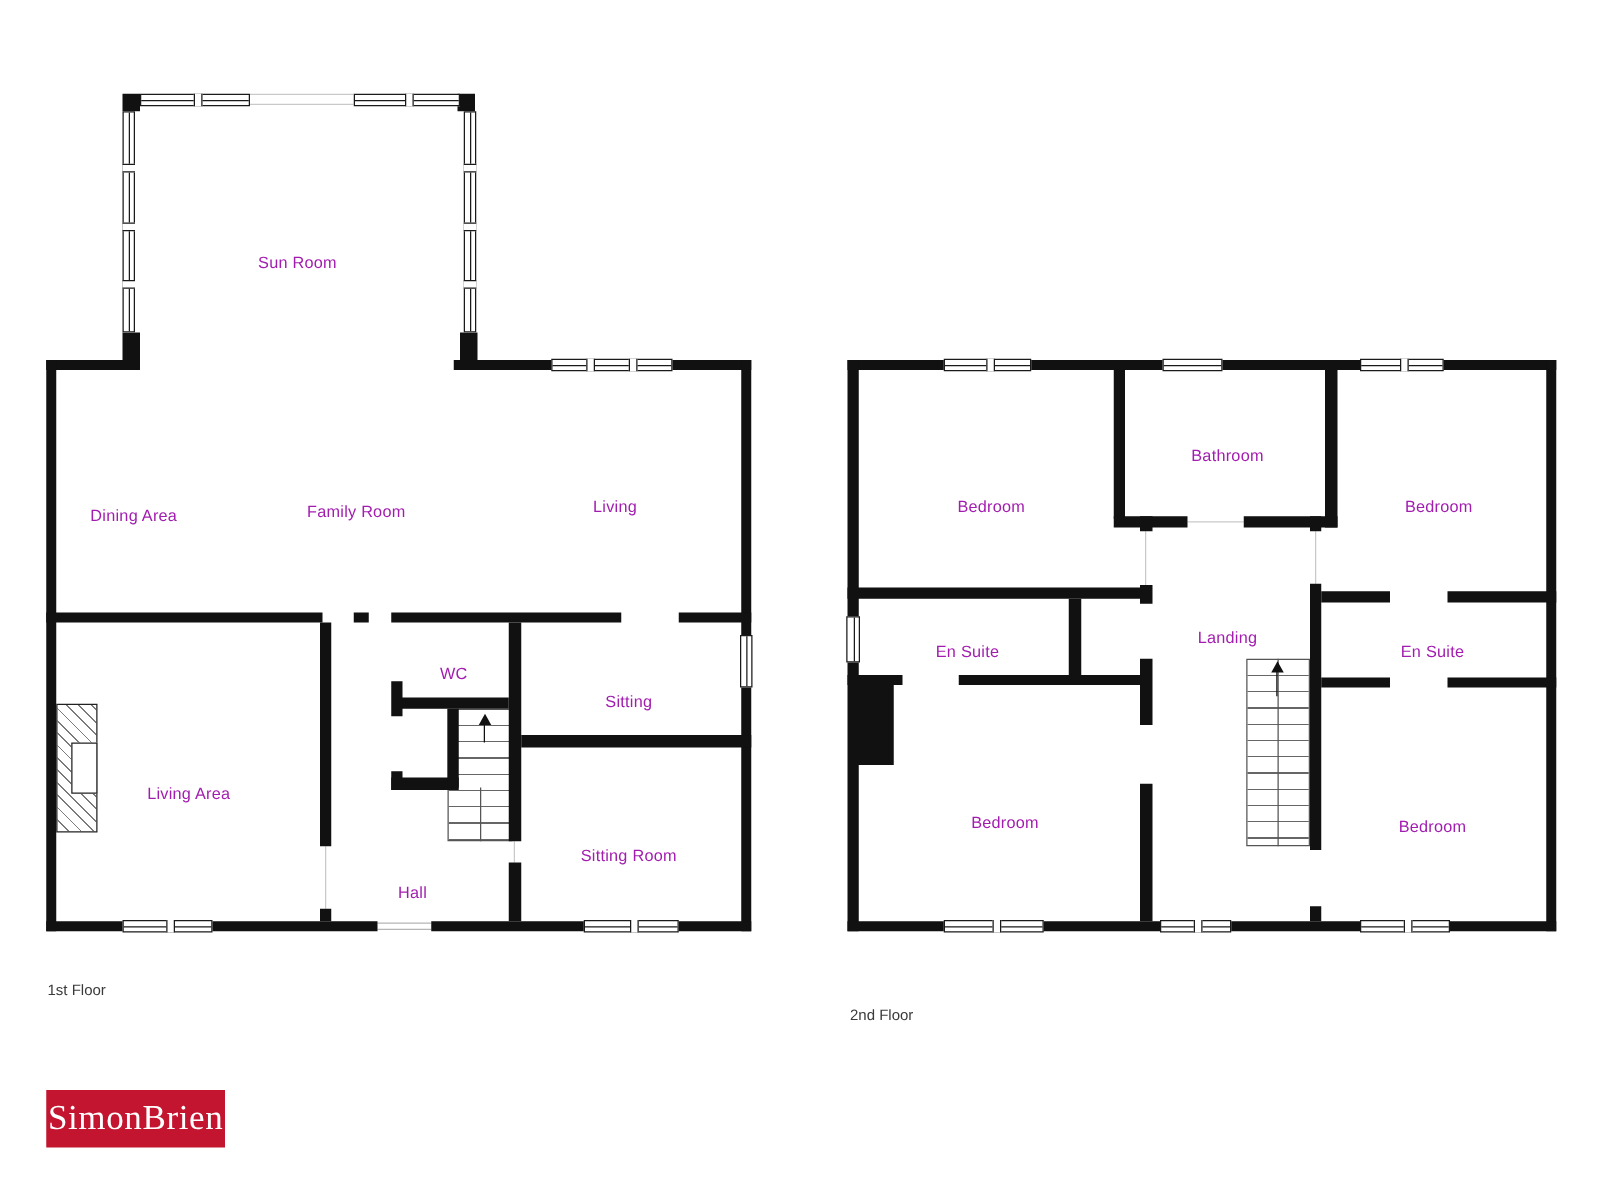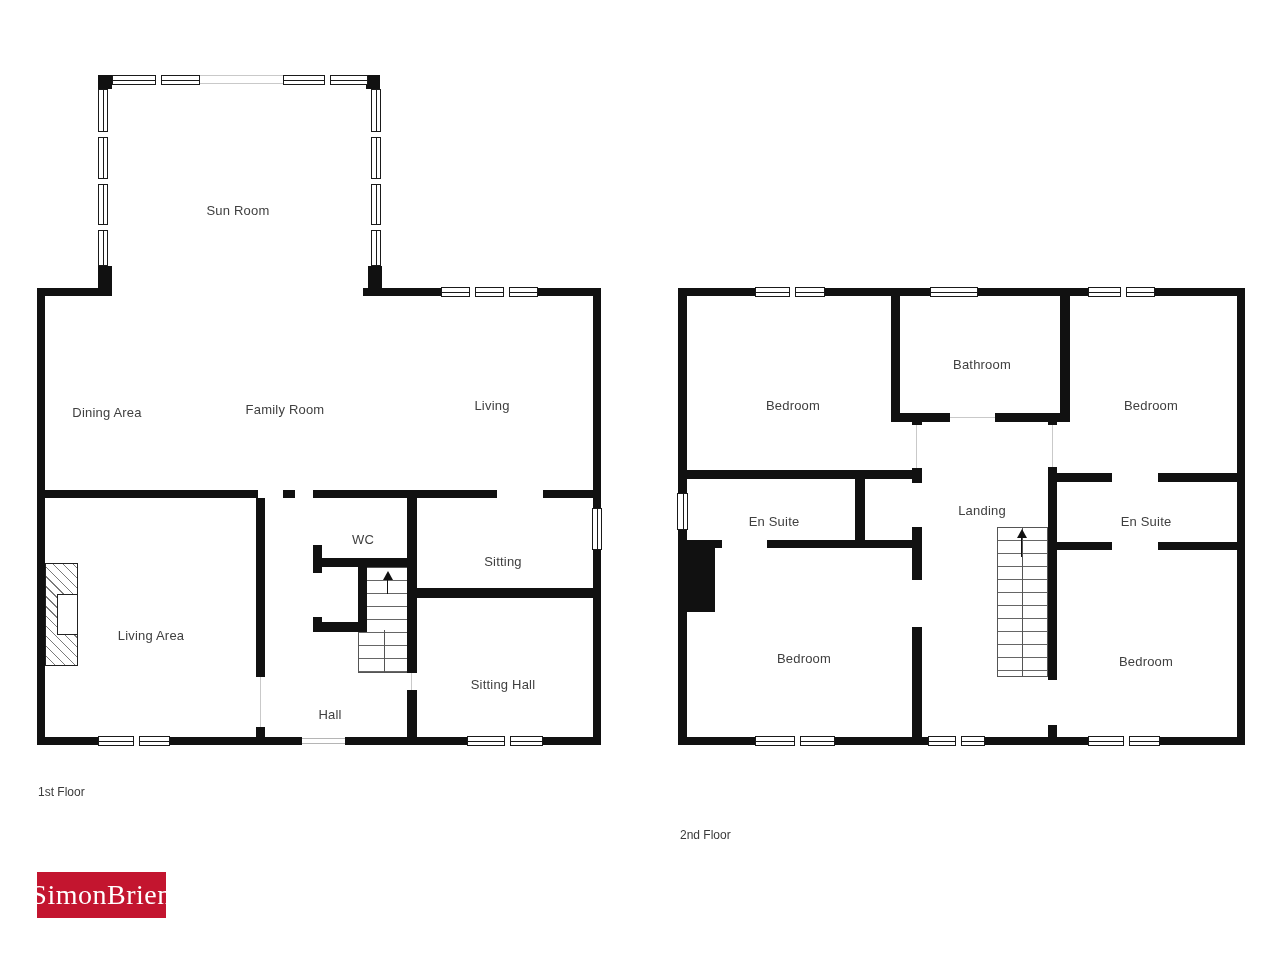--- a/index.html
+++ b/index.html
@@ -20,25 +20,25 @@
   .stairs{position:absolute;border:1px solid #555;box-sizing:border-box;z-index:1;
           background:repeating-linear-gradient(to bottom,#ffffff 0 12px,#666 12px 13px);}
   .rail{position:absolute;background:#555;z-index:2;display:block;}
   .arrow-head{position:absolute;width:0;height:0;border-left:5px solid transparent;border-right:5px solid transparent;border-bottom:9px solid #111;z-index:4;}
   .arrow-stem{position:absolute;width:1px;background:#111;z-index:4;}
   
   .fireplace{position:absolute;border:1px solid #222;box-sizing:border-box;z-index:2;
              background:repeating-linear-gradient(45deg,#ffffff 0 6px,#7a7a7a 6px 7px);}
   .fire-inner{position:absolute;background:#fff;border:1px solid #222;box-sizing:border-box;z-index:3;}
   
-  .room-label{position:absolute;transform:translate(-50%,-50%);font-size:13px;color:#404040;
+  .room-label{position:absolute;transform:translate(-50%,-50%);font-size:13px;color:#a21caf;
               white-space:nowrap;z-index:6;letter-spacing:.2px;}
   .floor-caption{position:absolute;font-size:12px;color:#3a3a3a;z-index:6;}
   
-  .logo-box{position:absolute;left:37px;top:872px;width:129px;height:46px;background:#c3152f;
+  .logo-box{position:absolute;left:37px;top:872px;width:143px;height:46px;background:#c3152f;
             display:flex;align-items:center;justify-content:center;z-index:6;}
   .logo-text{color:#ffffff;font-family:"Liberation Serif","DejaVu Serif",serif;font-size:28px;letter-spacing:.5px;}
   .footer-note{position:absolute;left:0;top:921px;width:1280px;text-align:center;font-size:11.5px;color:#3c3c3c;z-index:6;}
 </style>
 </head>
 <body>
 
 <div class="stage">
 
   <div>
@@ -112,21 +112,21 @@
     <div class="fireplace" style="left:45px;top:563px;width:33px;height:103px"></div>
     <div class="fire-inner" style="left:57px;top:594px;width:21px;height:41px"></div>
 
     <span class="room-label" style="left:238px;top:210px">Sun Room</span>
     <span class="room-label" style="left:107px;top:412px">Dining Area</span>
     <span class="room-label" style="left:285px;top:409px">Family Room</span>
     <span class="room-label" style="left:492px;top:405px">Living</span>
     <span class="room-label" style="left:151px;top:635px">Living Area</span>
     <span class="room-label" style="left:363px;top:539px">WC</span>
     <span class="room-label" style="left:503px;top:561px">Sitting</span>
-    <span class="room-label" style="left:503px;top:684px">Sitting Hall</span>
+    <span class="room-label" style="left:503px;top:684px">Sitting Room</span>
     <span class="room-label" style="left:330px;top:714px">Hall</span>
     <span class="floor-caption" style="left:38px;top:785px">1st Floor</span>
   </div>
 
   <div>
 
     <i class="w" style="left:678px;top:288px;width:567px;height:8px"></i>
     <i class="w" style="left:678px;top:288px;width:9px;height:457px"></i>
     <i class="w" style="left:1237px;top:288px;width:8px;height:457px"></i>
     <i class="w" style="left:678px;top:737px;width:567px;height:8px"></i>
@@ -183,20 +183,20 @@
     <i class="arrow-stem" style="left:1021px;top:537px;height:20px"></i>
 
     <span class="room-label" style="left:793px;top:405px">Bedroom</span>
     <span class="room-label" style="left:982px;top:364px">Bathroom</span>
     <span class="room-label" style="left:1151px;top:405px">Bedroom</span>
     <span class="room-label" style="left:774px;top:521px">En Suite</span>
     <span class="room-label" style="left:982px;top:510px">Landing</span>
     <span class="room-label" style="left:1146px;top:521px">En Suite</span>
     <span class="room-label" style="left:804px;top:658px">Bedroom</span>
     <span class="room-label" style="left:1146px;top:661px">Bedroom</span>
-    <span class="floor-caption" style="left:680px;top:828px">2nd Floor</span>
+    <span class="floor-caption" style="left:680px;top:805px">2nd Floor</span>
   </div>
 
   <div class="logo-box">
     <span class="logo-text">SimonBrien</span>
   </div>
 
 </div>
 
 </body></html>

